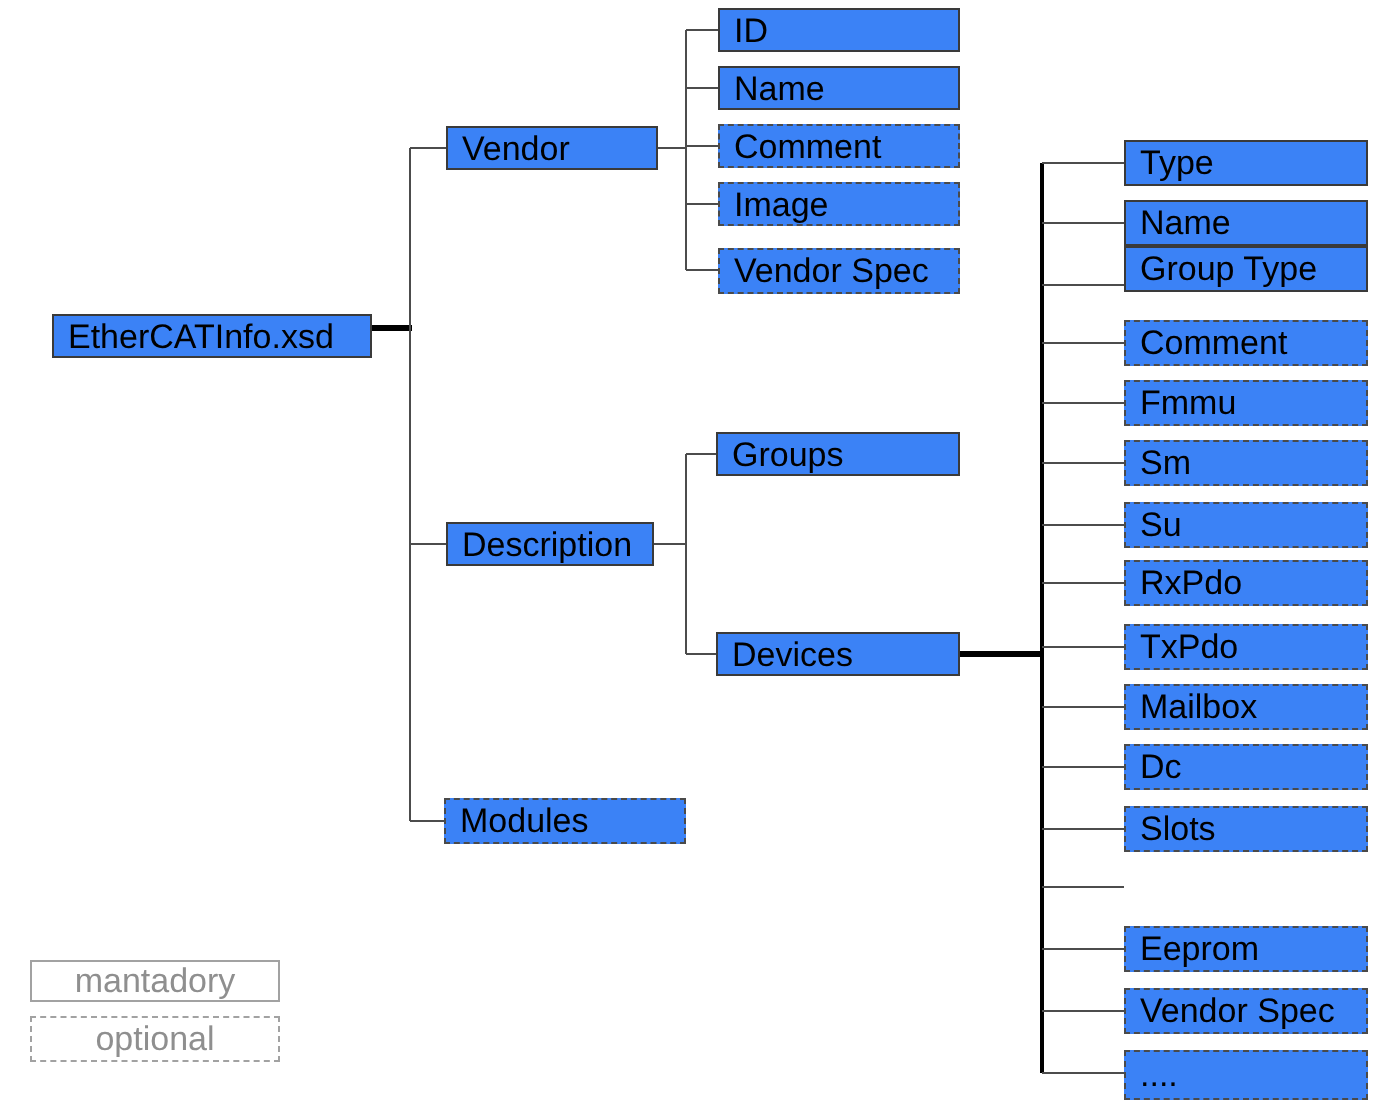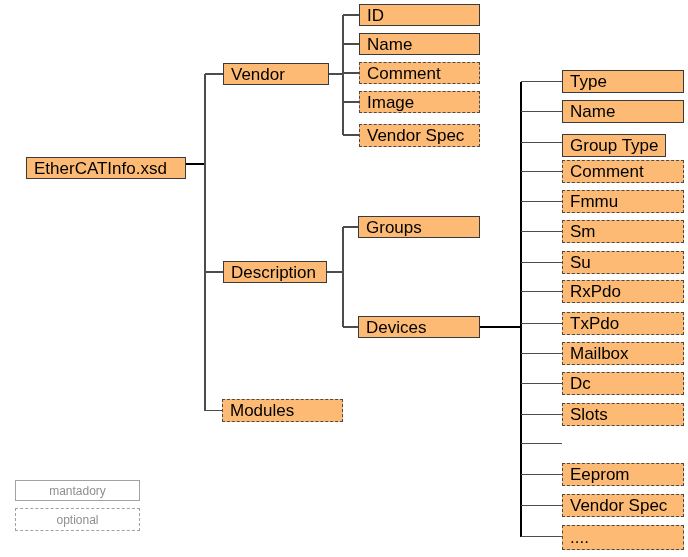--- a/index.html
+++ b/index.html
@@ -10,31 +10,31 @@
     font-family:"Liberation Sans", sans-serif;
     overflow:hidden;
   }
   #wires { position:absolute; left:0; top:0; }
   .node {
     position:absolute;
     box-sizing:border-box;
     display:flex; align-items:center;
     padding-left:7px;
     font-size:17px; line-height:1;
-    color:#000000; background:#fdba74;
+    color:#000000; background:#3b82f6;
     white-space:nowrap;
   }
   .solid  { border:1.6px solid  #3a3a3a; }
   .dashed { border:1.6px dashed #4a4a4a; }
   .legend-box {
     position:absolute;
     box-sizing:border-box;
     display:flex; align-items:center; justify-content:center;
     padding:0;
-    font-size:12px; line-height:1;
+    font-size:17px; line-height:1;
     color:#8f8f8f; background:#ffffff;
     white-space:nowrap;
   }
   .legend-solid  { border:1.6px solid  #a2a2a2; }
   .legend-dashed { border:1.6px dashed #a2a2a2; }
 </style>
 </head>
 <body>
 
 <div id="canvas">
@@ -92,21 +92,21 @@
   <div class="node solid" style="left:359px;top:33px;width:121px;height:22px">Name</div>
   <div class="node dashed" style="left:359px;top:62px;width:121px;height:22px">Comment</div>
   <div class="node dashed" style="left:359px;top:91px;width:121px;height:22px">Image</div>
   <div class="node dashed" style="left:359px;top:124px;width:121px;height:23px">Vendor Spec</div>
 
   <div class="node solid" style="left:358px;top:216px;width:122px;height:22px">Groups</div>
   <div class="node solid" style="left:358px;top:316px;width:122px;height:22px">Devices</div>
 
   <div class="node solid" style="left:562px;top:70px;width:122px;height:23px">Type</div>
   <div class="node solid" style="left:562px;top:100px;width:122px;height:23px">Name</div>
-  <div class="node solid" style="left:562px;top:134px;width:104px;height:23px">Group Type</div>
+  <div class="node solid" style="left:562px;top:123px;width:122px;height:23px">Group Type</div>
   <div class="node dashed" style="left:562px;top:160px;width:122px;height:23px">Comment</div>
   <div class="node dashed" style="left:562px;top:190px;width:122px;height:23px">Fmmu</div>
   <div class="node dashed" style="left:562px;top:220px;width:122px;height:23px">Sm</div>
   <div class="node dashed" style="left:562px;top:251px;width:122px;height:23px">Su</div>
   <div class="node dashed" style="left:562px;top:280px;width:122px;height:23px">RxPdo</div>
   <div class="node dashed" style="left:562px;top:342px;width:122px;height:23px">Mailbox</div>
   <div class="node dashed" style="left:562px;top:312px;width:122px;height:23px">TxPdo</div>
   <div class="node dashed" style="left:562px;top:372px;width:122px;height:23px">Dc</div>
   <div class="node dashed" style="left:562px;top:403px;width:122px;height:23px">Slots</div>
   <div class="node dashed" style="left:562px;top:463px;width:122px;height:23px">Eeprom</div>

